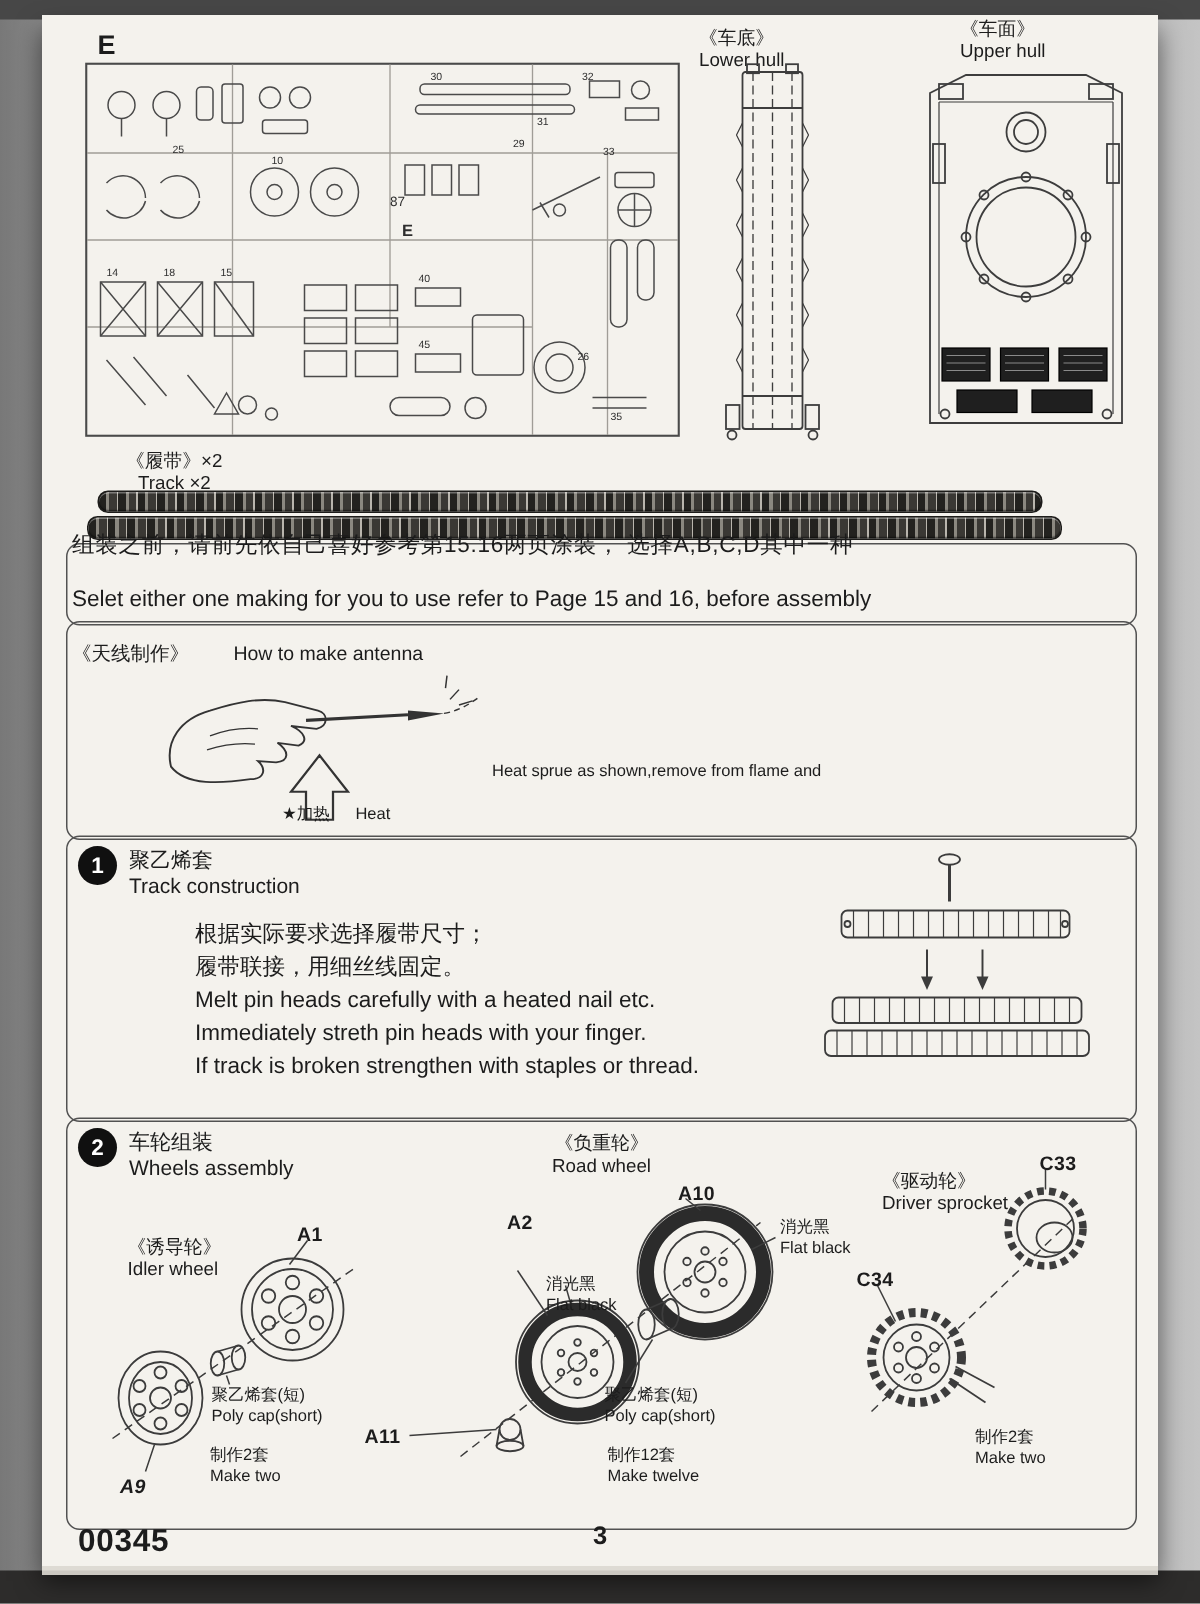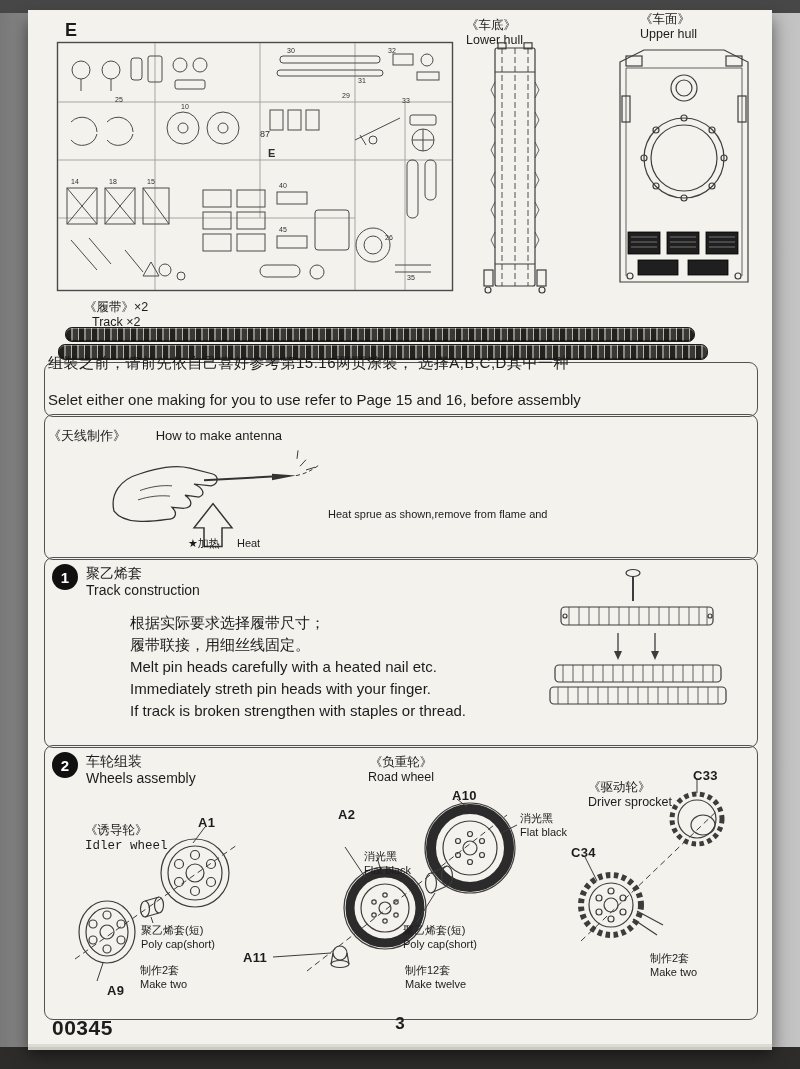--- a/index.html
+++ b/index.html
@@ -346,31 +346,31 @@
           <path d="M472,80 L456,88"></path>
           <path d="M332,112 L336,126"></path>
         </g>
       </g>
     </svg>
 
     <div class="abs dual" style="left:340px;top:745px;text-align:center;">
       <span>《负重轮》</span>
       <span class="l2">Road wheel</span>
     </div>
-    <div class="abs dual" style="left:57px;top:814px;font-family:Liberation Mono, monospace;">
+    <div class="abs dual" style="left:57px;top:814px;">
       <span>《诱导轮》</span>
       <span class="l2">Idler wheel</span>
     </div>
     <div class="abs dual" style="left:560px;top:770px;">
       <span>《驱动轮》</span>
       <span class="l2">Driver sprocket</span>
     </div>
 
     <div class="abs part-label" style="left:170px;top:805px;">A1</div>
-    <div class="abs part-label" style="left:79px;top:973px;">A9</div>
+    <div class="abs part-label" style="left:52px;top:973px;font-style:italic;">A9</div>
     <div class="abs part-label" style="left:424px;top:778px;">A10</div>
     <div class="abs part-label" style="left:310px;top:797px;">A2</div>
     <div class="abs part-label" style="left:215px;top:940px;">A11</div>
     <div class="abs part-label" style="left:665px;top:758px;">C33</div>
     <div class="abs part-label" style="left:543px;top:835px;">C34</div>
 
     <div class="abs t11" style="left:492px;top:802px;">
       <div>消光黑</div>
       <div>Flat black</div>
     </div>

